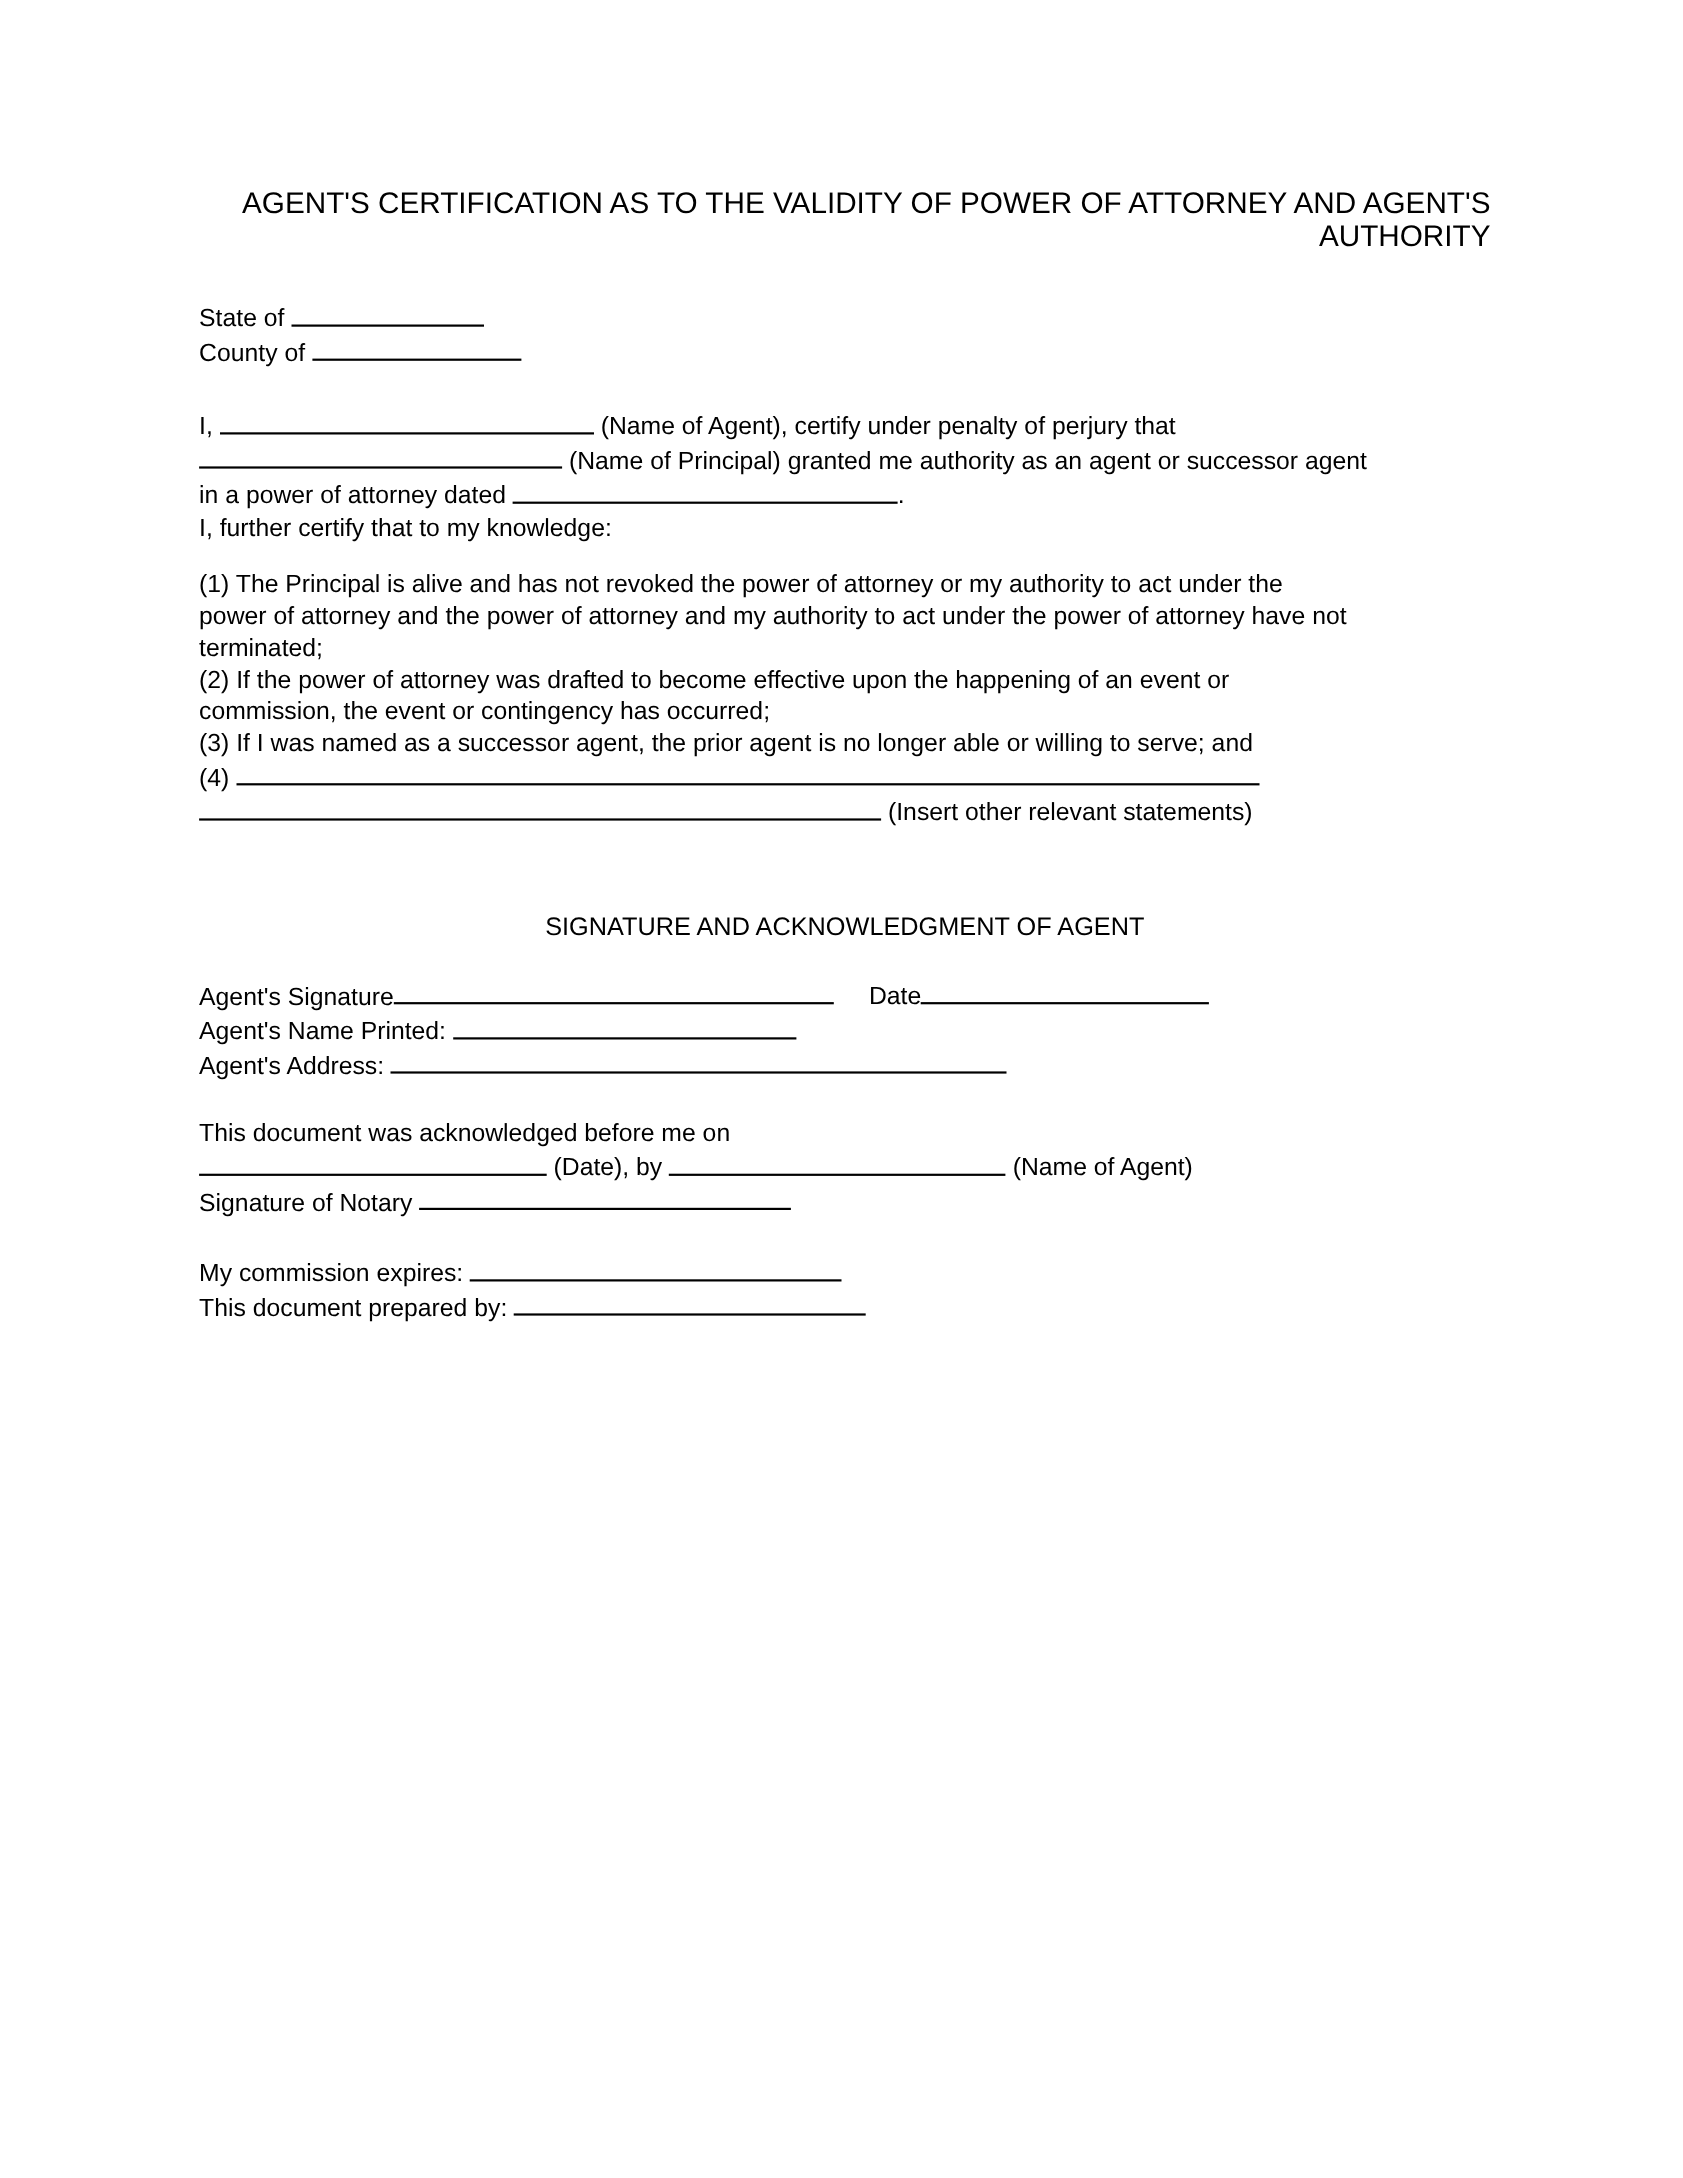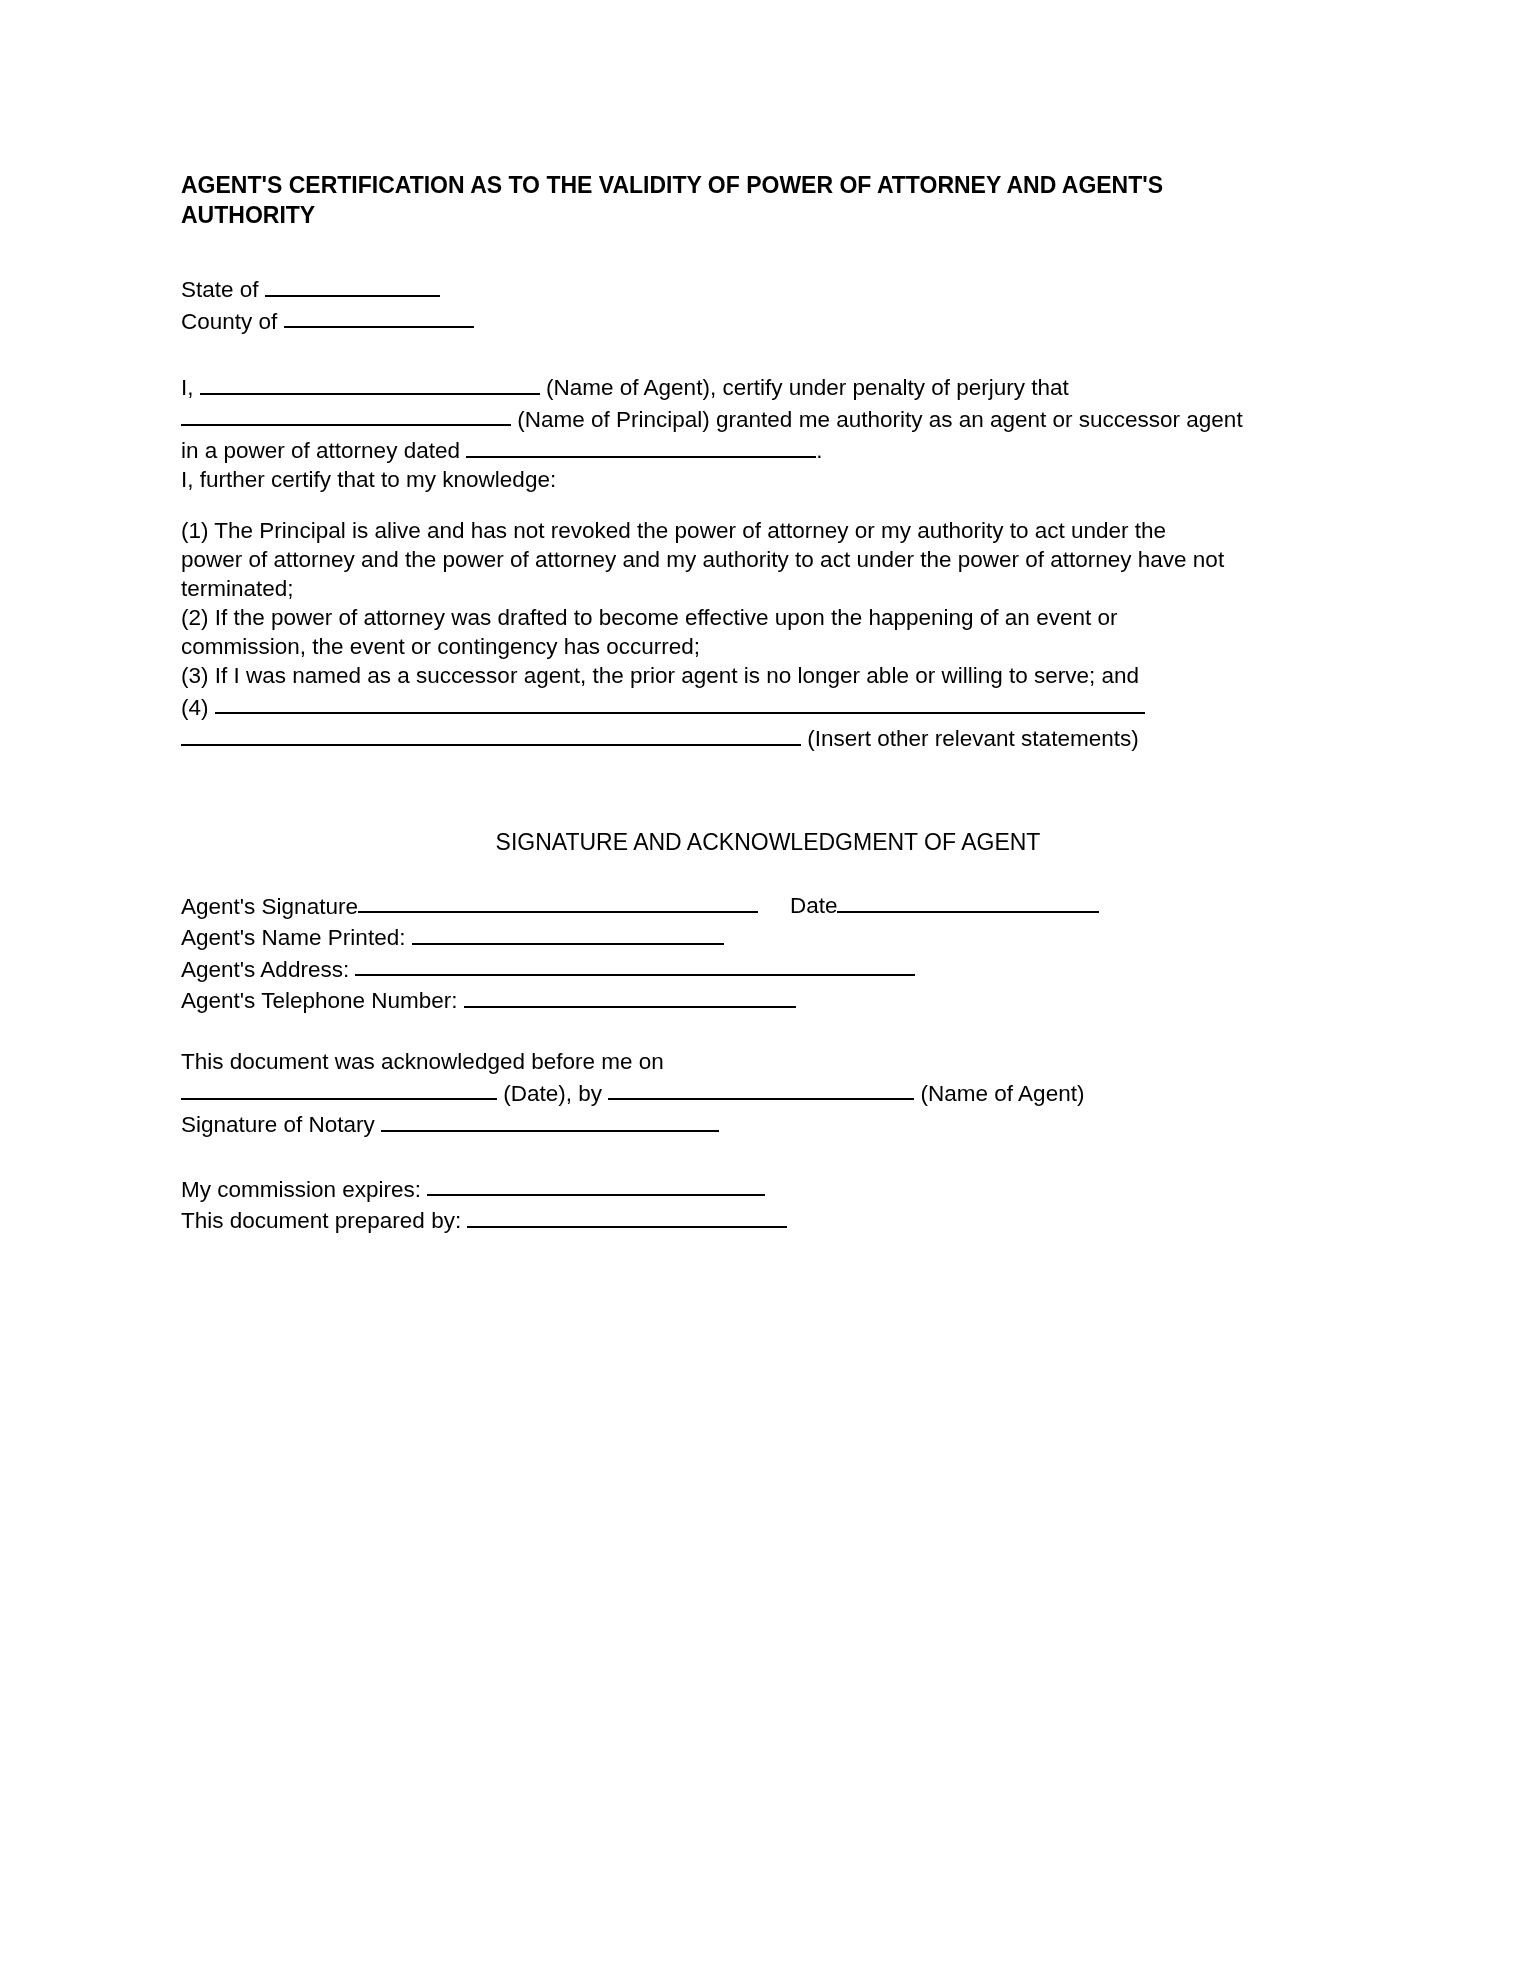--- a/index.html
+++ b/index.html
@@ -5,21 +5,21 @@
   html,body{margin:0;padding:0;background:#e8e8e8;}
   .page{
     width:1530px;height:1980px;background:#ffffff;margin:0 auto;
     position:relative;color:#000;
     font-family:"Liberation Sans","DejaVu Sans",sans-serif;
     font-size:22.5px;line-height:29px;box-sizing:border-box;
     padding:170px 175px 0 181px;
   }
   .line{white-space:nowrap;}
   .doc-title{
-    font-weight:bold;font-size:23px;line-height:30px;text-align:left;
+    font-weight:normal;font-size:27px;line-height:30px;text-align:right;
   }
   .section-heading{
     font-weight:normal;font-size:23px;text-align:center;white-space:nowrap;
   }
   .blank{
     display:inline-block;height:1em;border-bottom:2px solid #000;
     vertical-align:baseline;
   }
   .w175{width:175px}.w190{width:190px}
   .w340{width:340px}.w330{width:330px}.w350{width:350px}
@@ -103,24 +103,20 @@
       <span>Agent's Signature</span><span class="blank w400"></span><span class="gap-date">Date</span><span class="blank w262"></span>
     </div>
     <div class="line">
       <span>Agent's Name Printed:</span>
       <span class="blank w312"></span>
     </div>
     <div class="line">
       <span>Agent's Address:</span>
       <span class="blank w560"></span>
     </div>
-    <div class="line">
-      <span>Agent's Telephone Number:</span>
-      <span class="blank w332"></span>
-    </div>
   </div>
 
   <div class="mt-ack">
     <div class="line">This document was acknowledged before me on</div>
     <div class="line">
       <span class="blank w316"></span>
       <span>(Date), by</span>
       <span class="blank w306"></span>
       <span>(Name of Agent)</span>
     </div>

